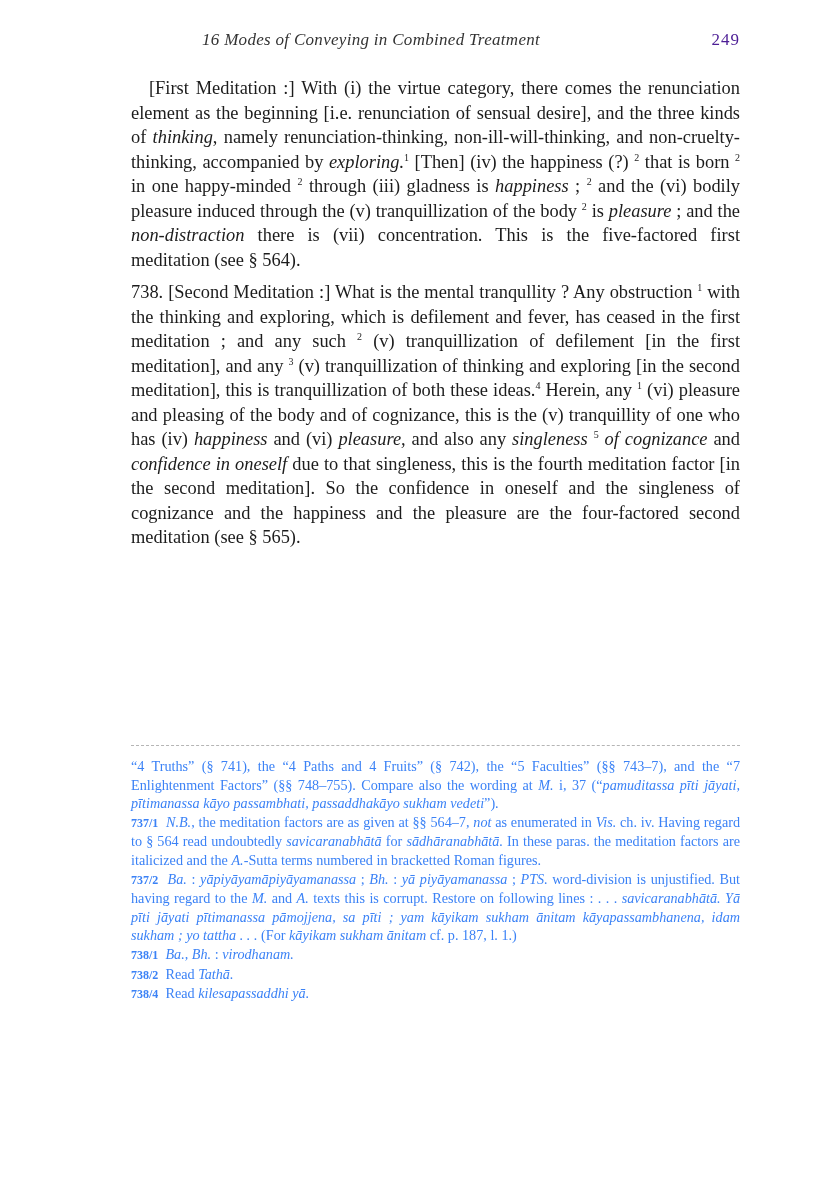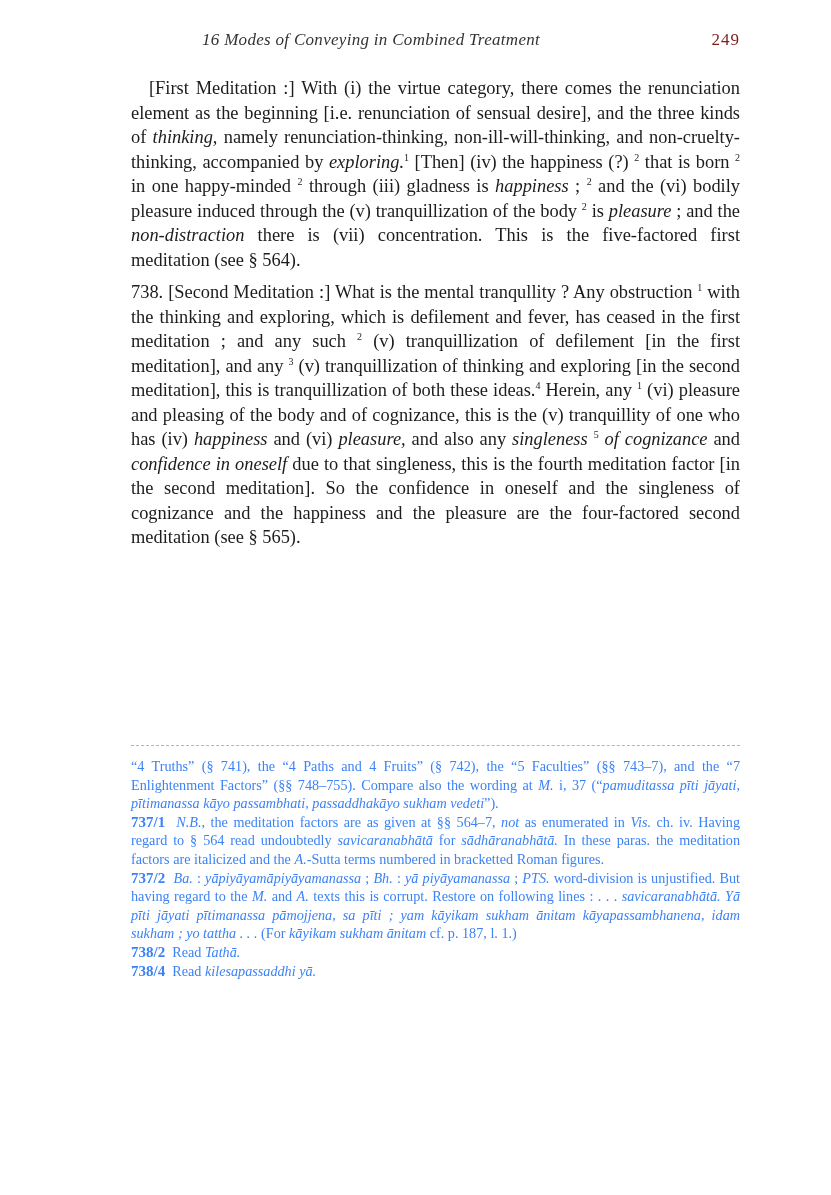--- a/index.html
+++ b/index.html
@@ -2,37 +2,37 @@
 <html><head>
 <meta charset="utf-8">
 <style>
   html, body { margin: 0; padding: 0; background: #ffffff; }
   body { width: 831px; height: 1195px; position: relative; overflow: hidden;
          font-family: "DejaVu Serif", "Liberation Serif", serif; color: #1a1a1a; }
   .page { position: absolute; left: 0; top: 0; width: 831px; height: 1195px; }
   .running-head { position: absolute; top: 30px; left: 200px; width: 540px; height: 22px;
                   font-family: "Liberation Serif", serif; font-size: 17px; }
   .running-title { position: absolute; left: 2px; font-style: italic; letter-spacing: 0.3px; color: #333; }
-  .page-number { position: absolute; right: 0; color: #7f1d1d; letter-spacing: 1px; }
+  .page-number { position: absolute; right: 0; color: #4c1d95; letter-spacing: 1px; }
   .body { position: absolute; left: 131px; top: 76px; width: 609px;
           font-family: "Liberation Serif", serif; font-size: 18.4px; line-height: 24.5px;
           text-align: justify; color: #1c1c1c; }
   .body p { margin: 0; }
   .body p.indent { text-indent: 18px; }
   .body p.gap { margin-top: 8px; }
   .bold { font-weight: bold; }
   .it { font-style: italic; }
   sup { font-size: 10px; line-height: 0; vertical-align: 7px; }
   .rule { position: absolute; left: 131px; top: 745px; width: 609px; height: 0;
           border-top: 1px dashed #b5b5b5; }
   .notes { position: absolute; left: 131px; top: 757px; width: 609px;
            font-family: "Liberation Serif", serif; font-size: 14.2px; line-height: 18.6px;
            text-align: justify; color: #3b82f6; }
   .notes p { margin: 0; }
-  .note-label { font-weight: bold; font-size: 15px; }
+  .note-label { font-weight: bold; font-size: 12px; }
 </style>
 </head>
 <body>
 
 <div class="page">
 
   <div class="running-head">
     <span class="running-title">16 Modes of Conveying in Combined Treatment</span>
     <span class="page-number">249</span>
   </div>
@@ -46,20 +46,21 @@
 
   <div class="rule"></div>
 
   <div class="notes">
     <p><span>“4 Truths” (§ 741), the “4 Paths and 4 Fruits” (§ 742), the “5 Faculties” (§§ 743–7), and the “7 Enlightenment Factors” (§§ 748–755).  Compare also the wording at </span><span class="it">M.</span><span> i, 37 (“</span><span class="it">pamuditassa pīti jāyati, pītimanassa kāyo passambhati, passaddhakāyo sukham vedeti</span><span>”).</span></p>
 
     <p><span class="note-label">737/1</span>&nbsp; <span class="it">N.B.</span><span>, the meditation factors are as given at §§ 564–7, </span><span class="it">not</span><span> as enumerated in </span><span class="it">Vis.</span><span> ch. iv.  Having regard to § 564 read undoubtedly </span><span class="it">savicaranabhātā</span><span> for </span><span class="it">sādhāranabhātā.</span><span>  In these paras. the meditation factors are italicized and the </span><span class="it">A.</span><span>-Sutta terms numbered in bracketted Roman figures.</span></p>
 
     <p><span class="note-label">737/2</span>&nbsp; <span class="it">Ba.</span><span> : </span><span class="it">yāpiyāyamāpiyāyamanassa</span><span> ;  </span><span class="it">Bh.</span><span> : </span><span class="it">yā piyāyamanassa</span><span> ;  </span><span class="it">PTS.</span><span> word-division is unjustified.  But having regard to the </span><span class="it">M.</span><span> and </span><span class="it">A.</span><span> texts this is corrupt.  Restore on following lines :  . . . </span><span class="it">savicaranabhātā.  Yā pīti jāyati pītimanassa pāmojjena, sa pīti ;  yam kāyikam sukham ānitam kāyapassambhanena, idam sukham ;  yo tattha . . .</span><span>  (For </span><span class="it">kāyikam sukham ānitam</span><span> cf. p. 187, l. 1.)</span></p>
 
+    <p><span class="note-label">738/1</span>&nbsp; <span class="it">Ba., Bh.</span><span> : </span><span class="it">virodhanam.</span></p>
 
     <p><span class="note-label">738/2</span>&nbsp; <span>Read </span><span class="it">Tathā.</span></p>
 
     <p><span class="note-label">738/4</span>&nbsp; <span>Read </span><span class="it">kilesapassaddhi yā.</span></p>
 
 
   </div>
 </div>
 
 </body></html>

